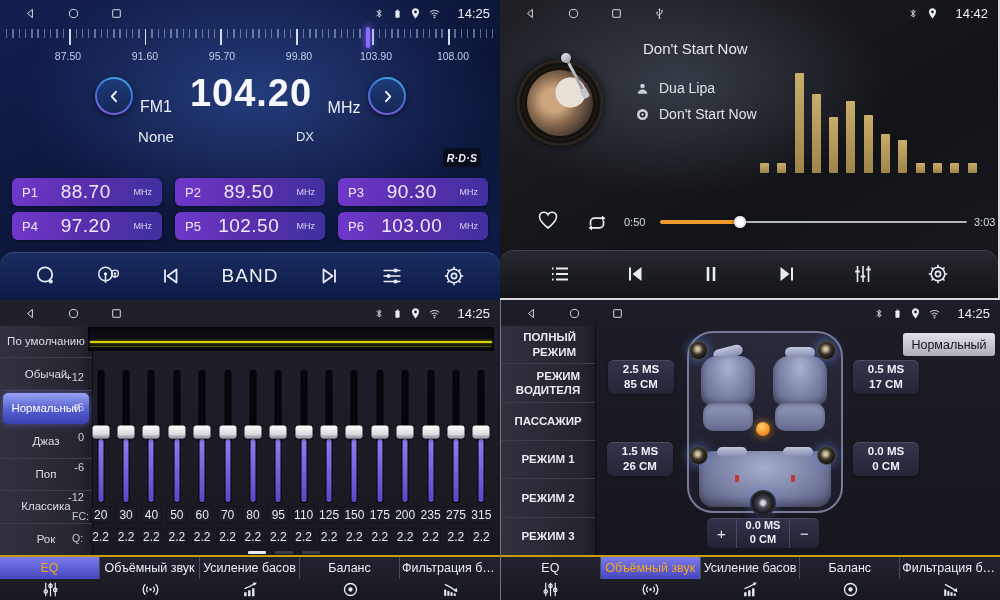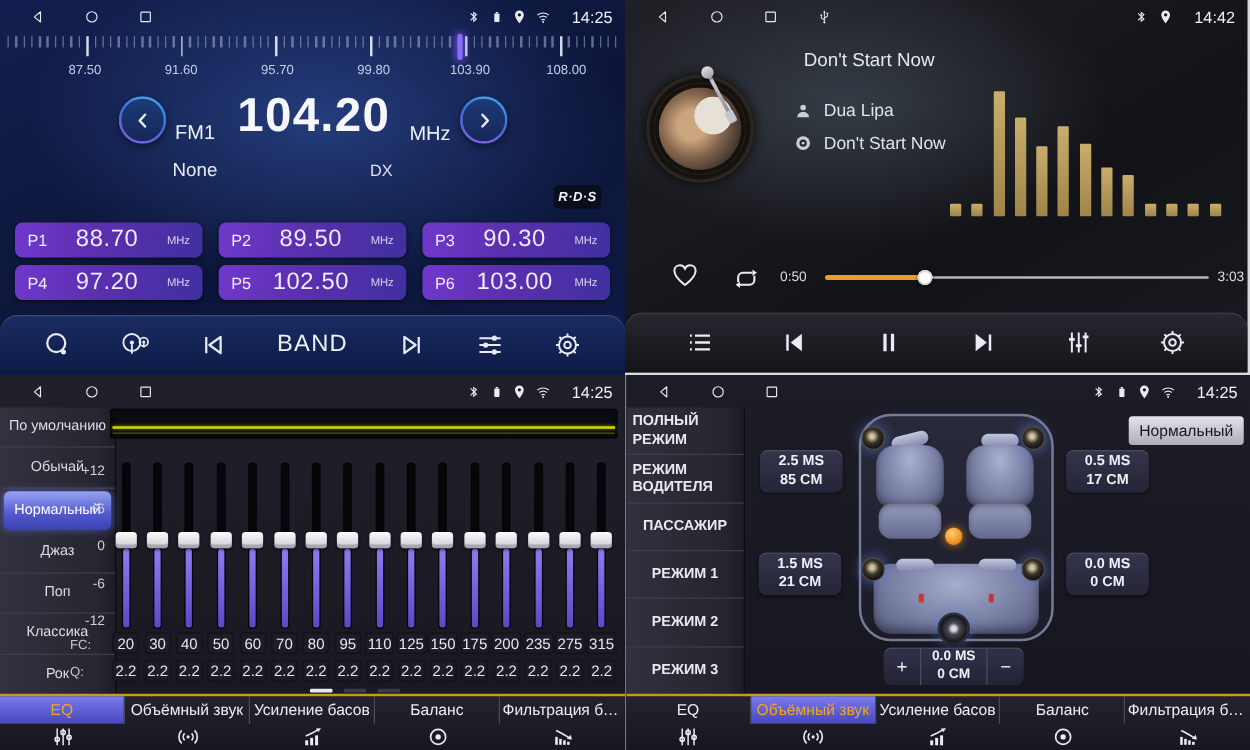--- a/index.html
+++ b/index.html
@@ -117,21 +117,21 @@
   .gain-labels span:nth-child(5){top:135px;}
   .eq-sliders{position:absolute;left:88px;top:62px;width:406px;height:145px;display:flex;}
   .eq-col{position:relative;flex:1;cursor:pointer;}
   .eq-track{position:absolute;left:50%;transform:translateX(-50%);top:8px;bottom:4px;width:7px;background:#07070b;
     border-radius:3px;box-shadow:inset 0 0 2px #000, 0 0 1px rgba(255,255,255,0.08);}
   .eq-fill{position:absolute;left:50%;transform:translateX(-50%);width:5px;bottom:5px;border-radius:2px;
     background:linear-gradient(180deg,#8f7cf2,#5a48c8);}
   .eq-thumb{position:absolute;left:50%;transform:translate(-50%,-50%);width:17px;height:13px;border-radius:3px;
     background:linear-gradient(180deg,#fdfdfd 0%,#c9c9d2 100%);
     box-shadow:0 1px 3px rgba(0,0,0,0.65), inset 0 -3px 0 rgba(120,120,140,0.45);}
-  .row-label{position:absolute;left:56px;font-size:10.5px;color:#c6c8d2;}
+  .row-label{position:absolute;left:72px;font-size:10.5px;color:#c6c8d2;}
   .row-label.fc{top:210px;} .row-label.q{top:232px;}
   .val-cells{position:absolute;left:88px;width:406px;display:flex;}
   .val-cells.fc{top:206px;} .val-cells.q{top:228px;}
   .val-cells .cell{flex:1;display:flex;justify-content:center;}
   .valbox{min-width:21px;padding:1.5px 2px;background:#1d1d28;border-radius:3px;font-size:12px;color:#e6e8f0;
     text-align:center;box-shadow:inset 0 0 2px #000;}
   .scroll-dashes{position:absolute;left:248px;top:251px;display:flex;gap:9px;}
   .dash{width:18px;height:2.5px;border-radius:1px;background:#3c3c48;}
   .dash.on{background:#e8eaf0;}
 
@@ -143,22 +143,22 @@
     border-right:1px solid #4a4a56;white-space:nowrap;overflow:hidden;text-overflow:ellipsis;padding:0 2px;}
   .tab:last-child .tab-label{border-right:none;}
   .tab-icon{height:22px;display:flex;align-items:center;justify-content:center;color:#e6e8ee;}
   .tab.sel .tab-label{background:linear-gradient(180deg,#7b7bed,#4646c0);color:#f2a71b;}
   .tab.sel .tab-icon{color:#f2a71b;}
 
   
   .sr-menu{position:absolute;left:0;top:26px;width:95px;bottom:45px;
     background:linear-gradient(90deg,#31313e 0%,#25252f 85%,#1c1c25 100%);
     display:flex;flex-direction:column;border-right:1px solid #0c0c12;}
-  .sr-item{flex:1;display:flex;align-items:center;justify-content:center;text-align:left;font-size:11.5px;
-    font-weight:700;color:#e9eaf1;border-bottom:1px solid #3e3e4b;line-height:1.25;padding:0 5px;cursor:pointer;}
+  .sr-item{flex:1;display:flex;align-items:center;justify-content:center;text-align:right;font-size:11.5px;
+    font-weight:700;color:#e9eaf1;border-bottom:1px solid #3e3e4b;line-height:1.25;padding:0 19px;cursor:pointer;}
   .sr-item:last-child{border-bottom:none;}
   .profile-btn{position:absolute;right:5px;top:33px;width:92px;height:23px;border:none;border-radius:3px;
     background:linear-gradient(180deg,#e2e2e8,#aeaeba);color:#16161e;font-size:12.5px;display:flex;
     align-items:center;justify-content:center;cursor:pointer;font-family:inherit;}
   .car{position:absolute;left:186px;top:31px;width:156px;height:182px;border:2px solid #767b96;border-radius:26px;
     background:linear-gradient(180deg,rgba(62,66,96,0.35),rgba(40,42,62,0.25));}
   .seat{position:absolute;width:54px;height:84px;}
   .seat.fl{left:12px;top:14px;} .seat.fr{left:84px;top:14px;}
   .seat .head{position:absolute;left:12px;top:0;width:30px;height:11px;border-radius:6px;
     background:linear-gradient(180deg,#c2c7de,#8289ac);box-shadow:0 1px 2px rgba(0,0,0,0.5);}
@@ -975,21 +975,21 @@
     <div class="delay-card dc-fl">
       <span>2.5 MS</span>
       <span>85 CM</span>
     </div>
     <div class="delay-card dc-fr">
       <span>0.5 MS</span>
       <span>17 CM</span>
     </div>
     <div class="delay-card dc-rl">
       <span>1.5 MS</span>
-      <span>21 CM</span>
+      <span>26 CM</span>
     </div>
     <div class="delay-card dc-rr">
       <span>0.0 MS</span>
       <span>0 CM</span>
     </div>
 
     <div class="stepper">
       <button class="step-btn">+</button>
       <div class="step-val">
         <span>0.0 MS</span>

